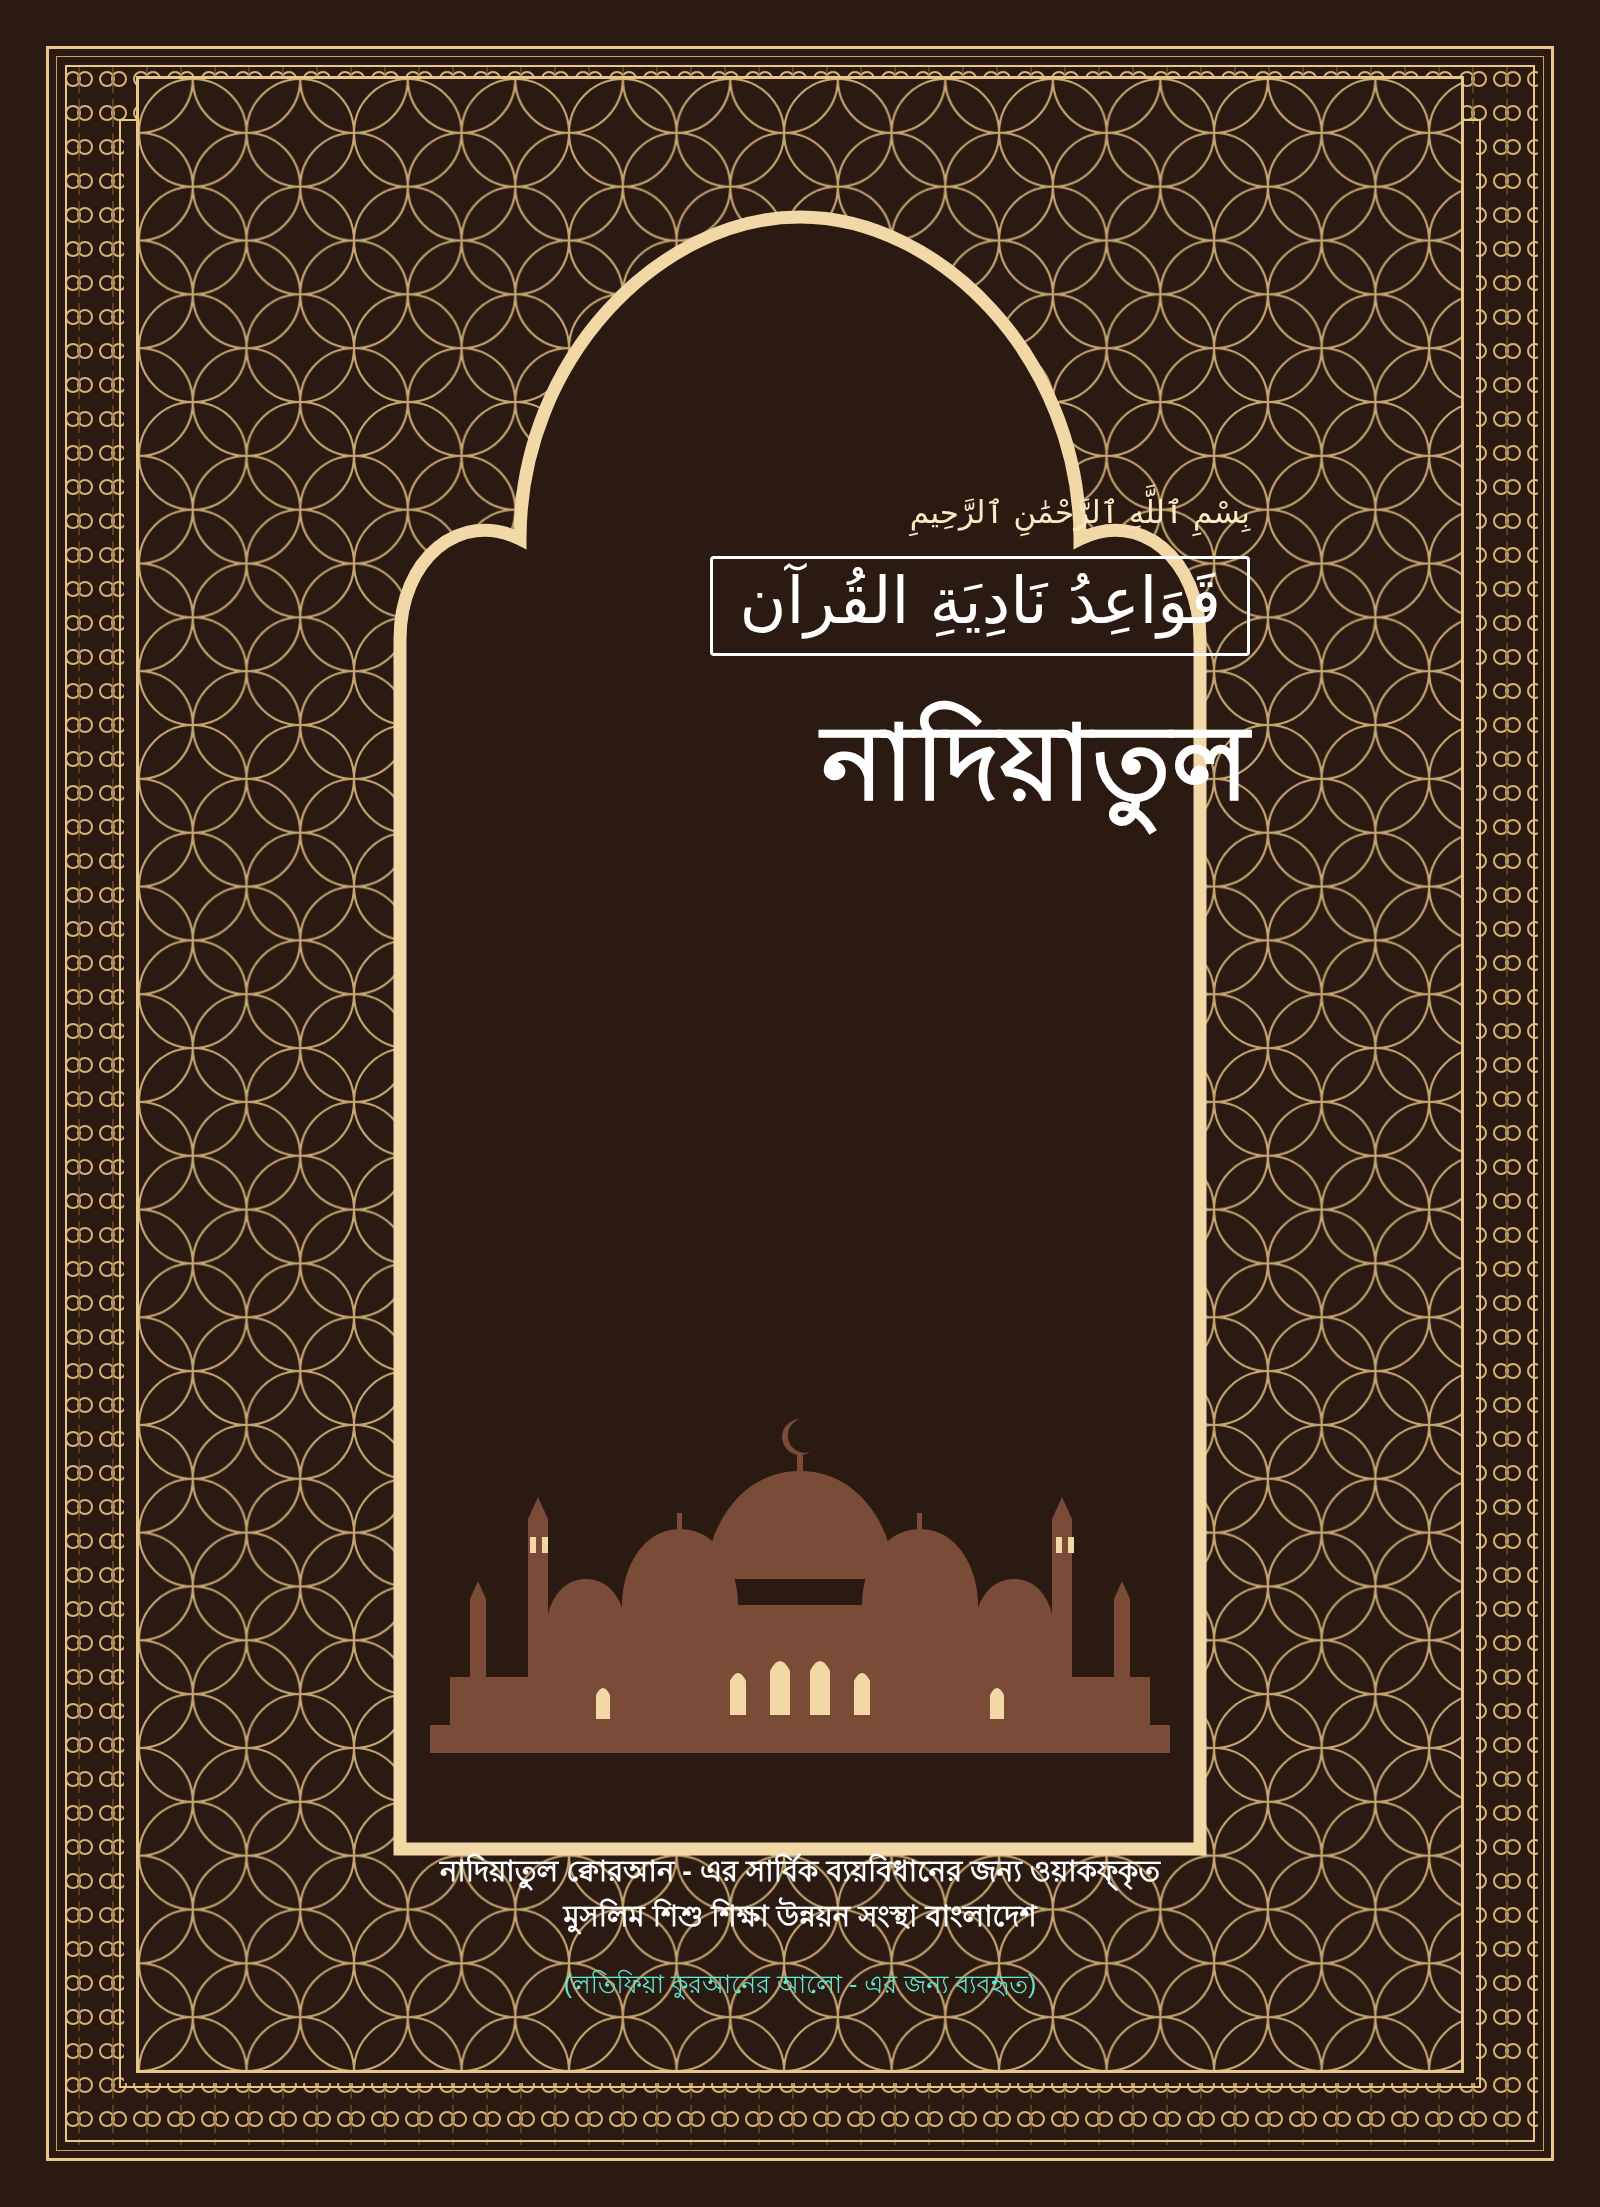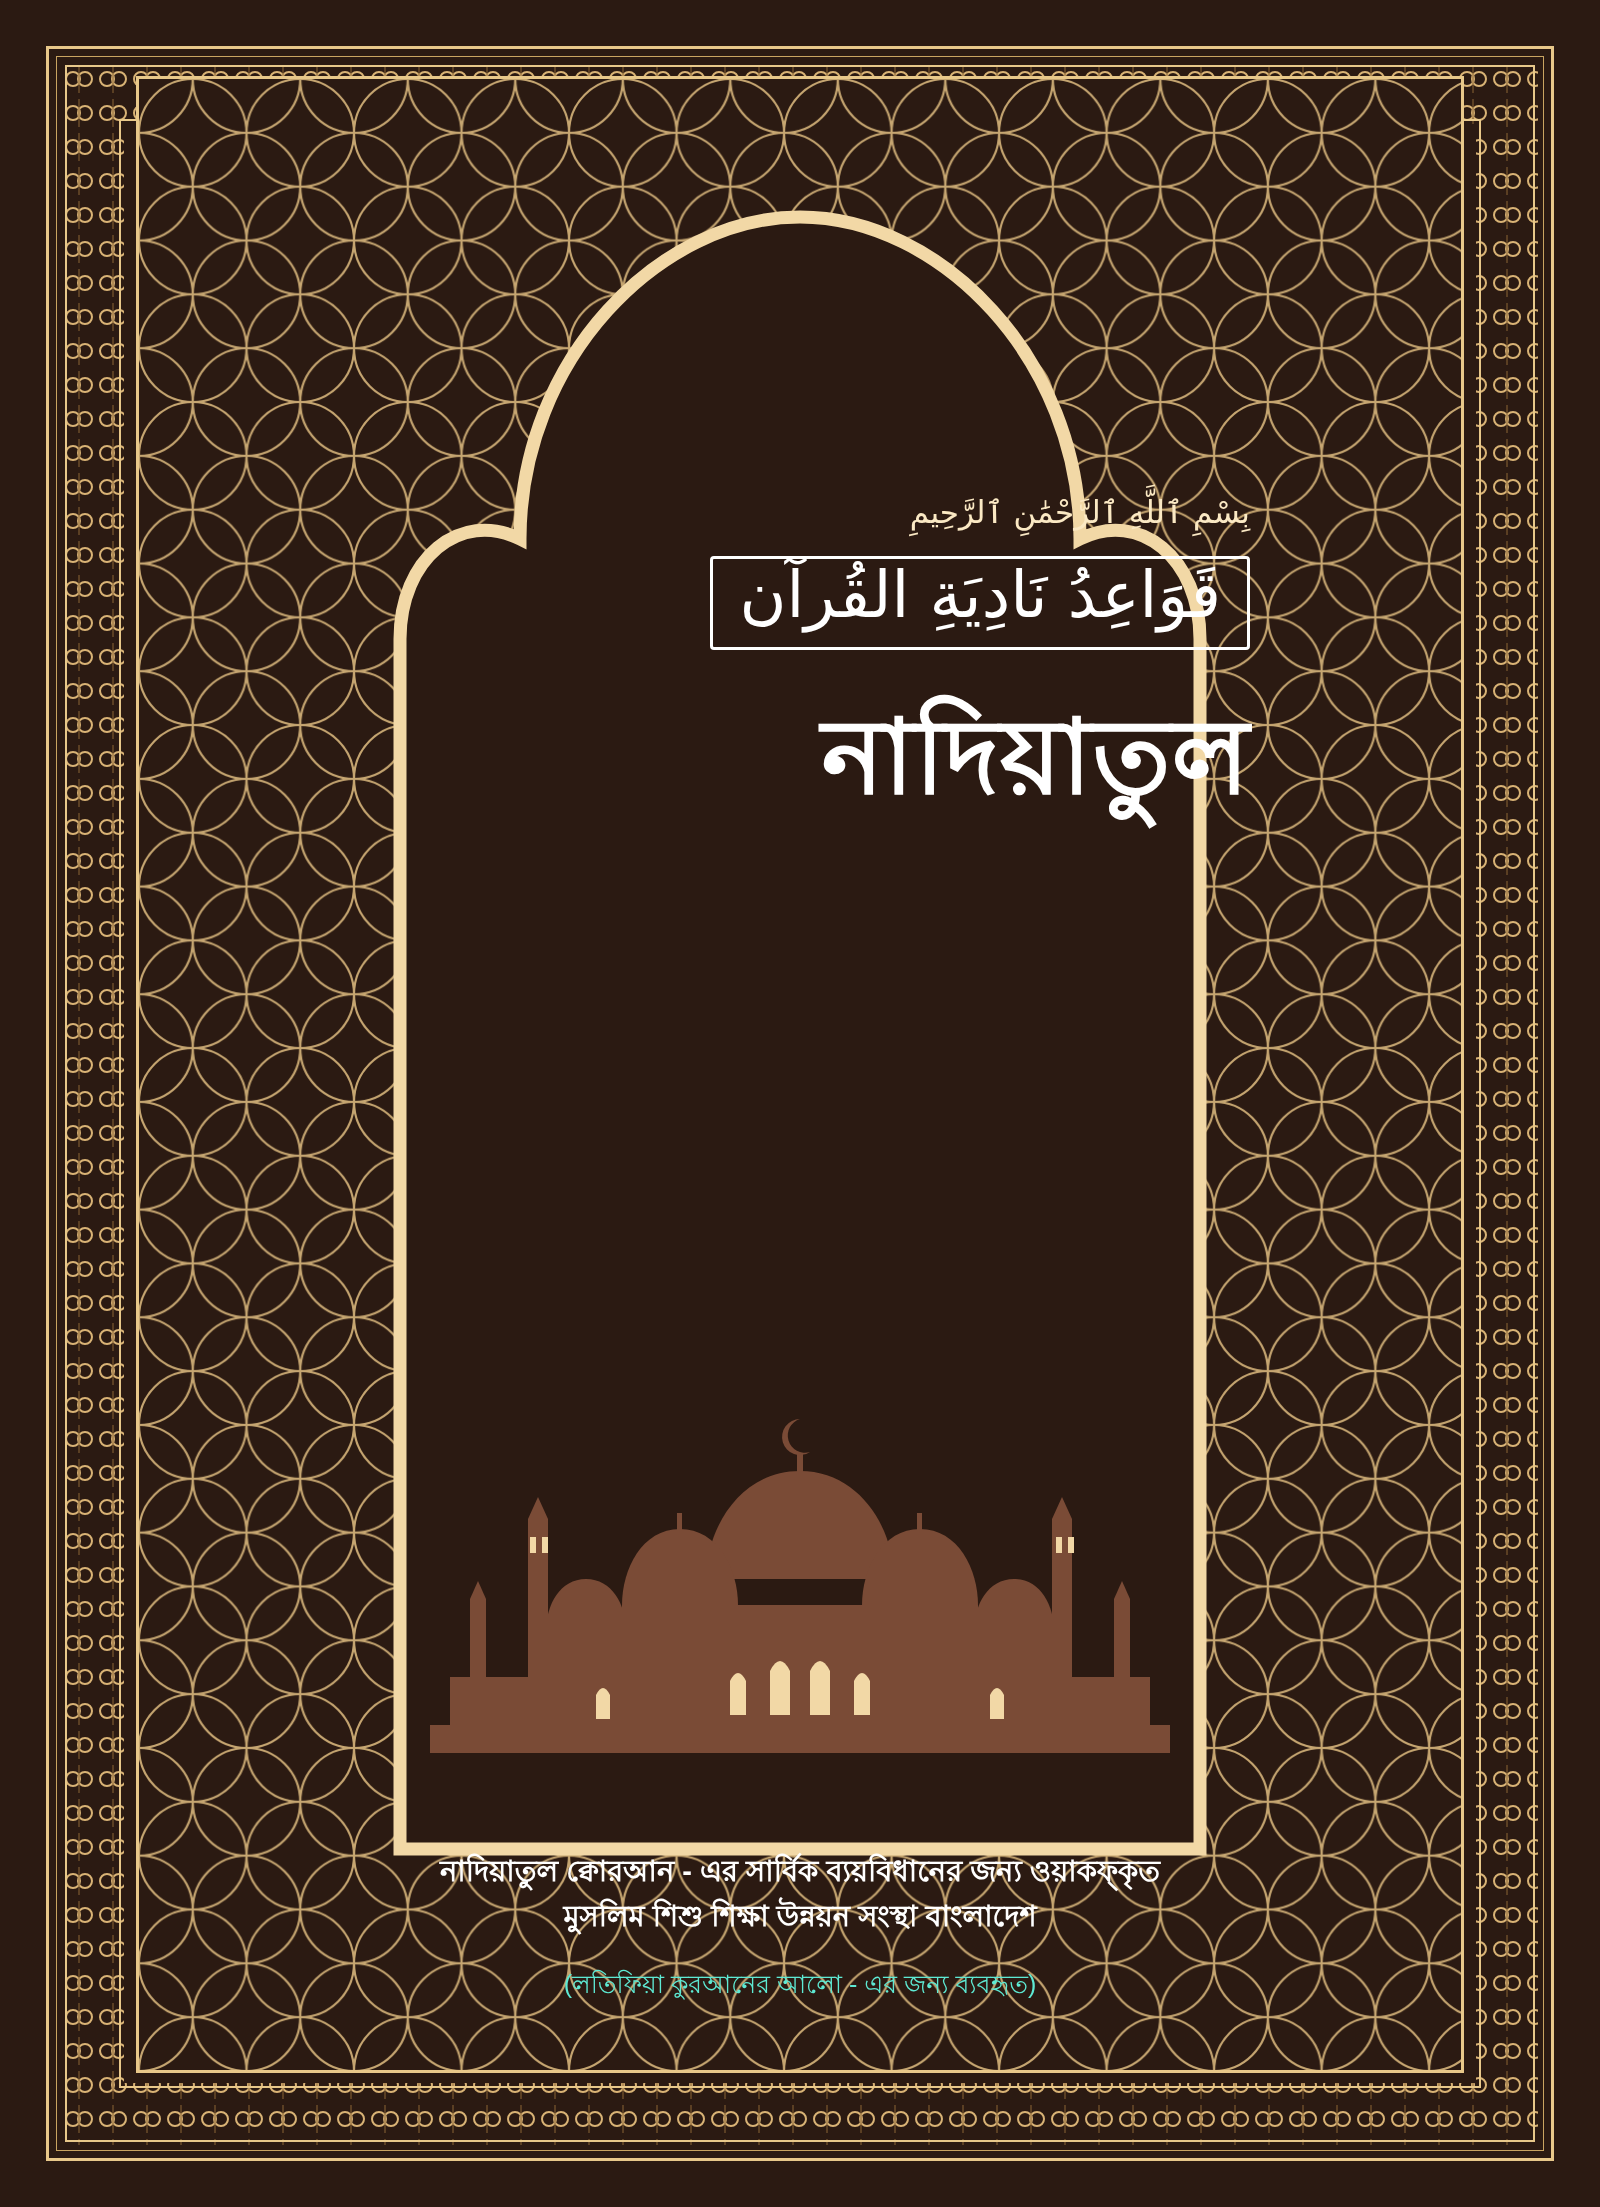--- a/index.html
+++ b/index.html
@@ -105,21 +105,21 @@
     line-height: 1.4;
     direction: rtl;
     font-family: "DejaVu Sans", sans-serif;
   }
 
   .arabic-title-box {
     margin: 22px auto 0;
     display: inline-block;
     border: 3px solid #ffffff;
     border-radius: 4px;
-    padding: 0 26px 14px;
+    padding: 6px 26px 14px;
   }
   .arabic-title {
     font-size: 64px;
     color: #ffffff;
     direction: rtl;
     line-height: 1.15;
     font-family: "DejaVu Sans", sans-serif;
     white-space: nowrap;
   }
 

